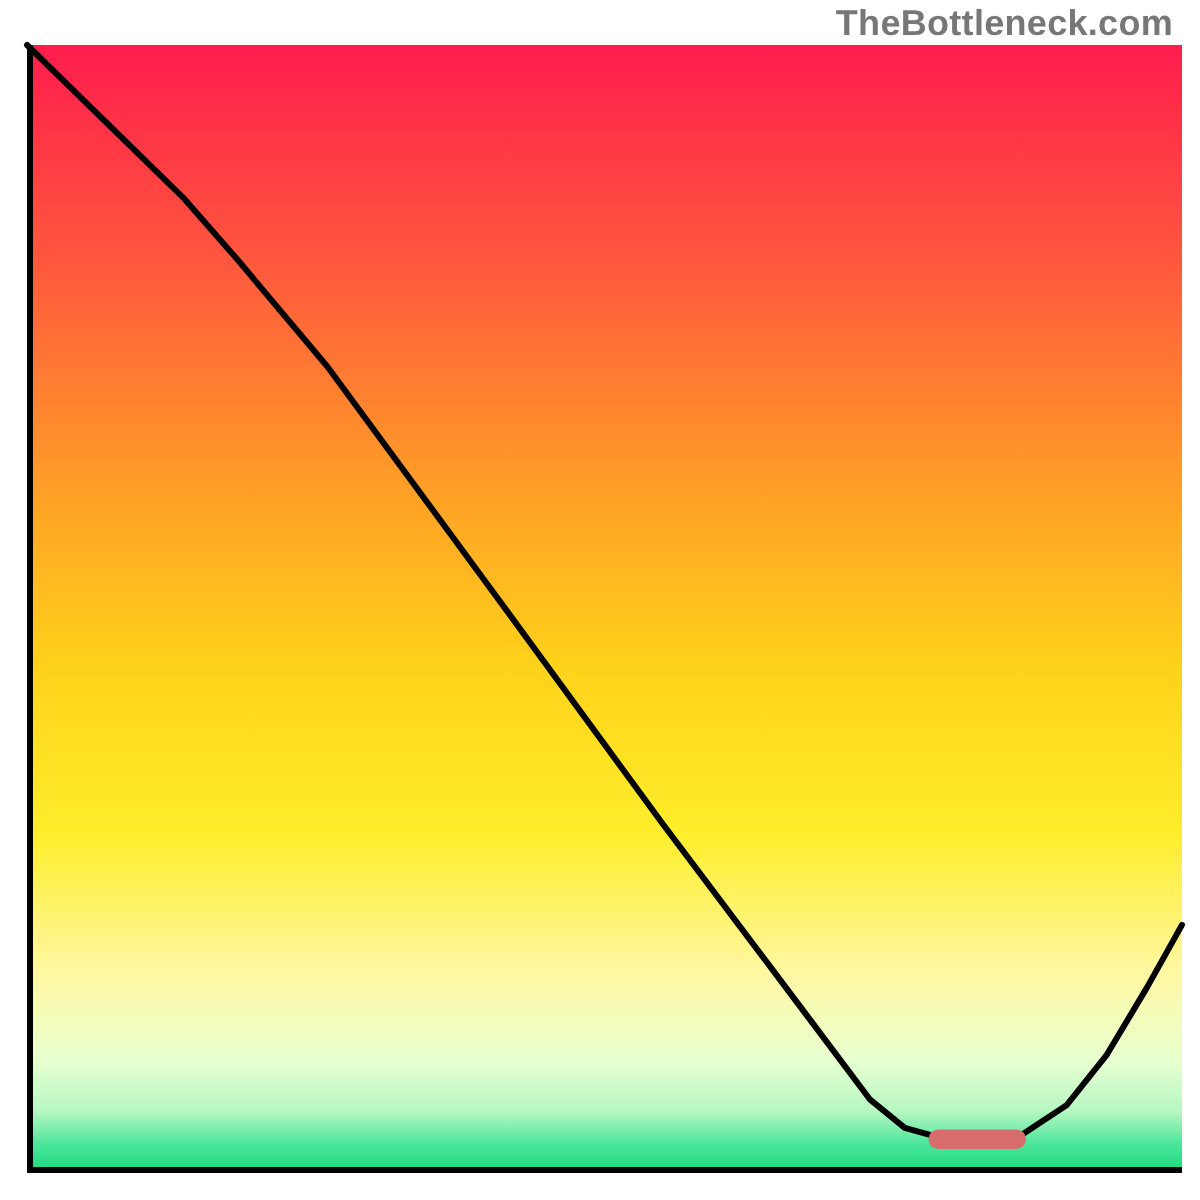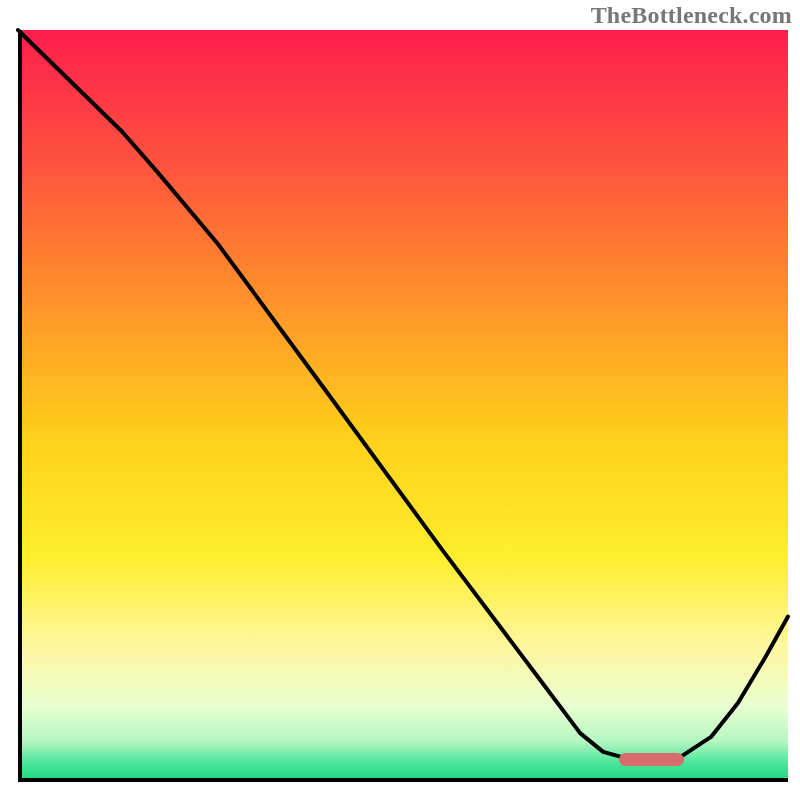--- a/index.html
+++ b/index.html
@@ -12,28 +12,27 @@
   }
   .viewport {
     position: relative;
     width: 800px;
     height: 800px;
     overflow: hidden;
   }
   .watermark {
     position: absolute;
     top: 2px;
-    right: 8px;
+    right: 18px;
     font-size: 24px;
     font-weight: 600;
     color: #777777;
     letter-spacing: 0.2px;
     z-index: 10;
     user-select: none;
-    font-family: Liberation Serif, serif;
   }
   .plot-area {
     position: absolute;
     left: 18px;
     top: 30px;
     width: 770px;   
     height: 752px;  
   }
   .axis-line {
     position: absolute;

